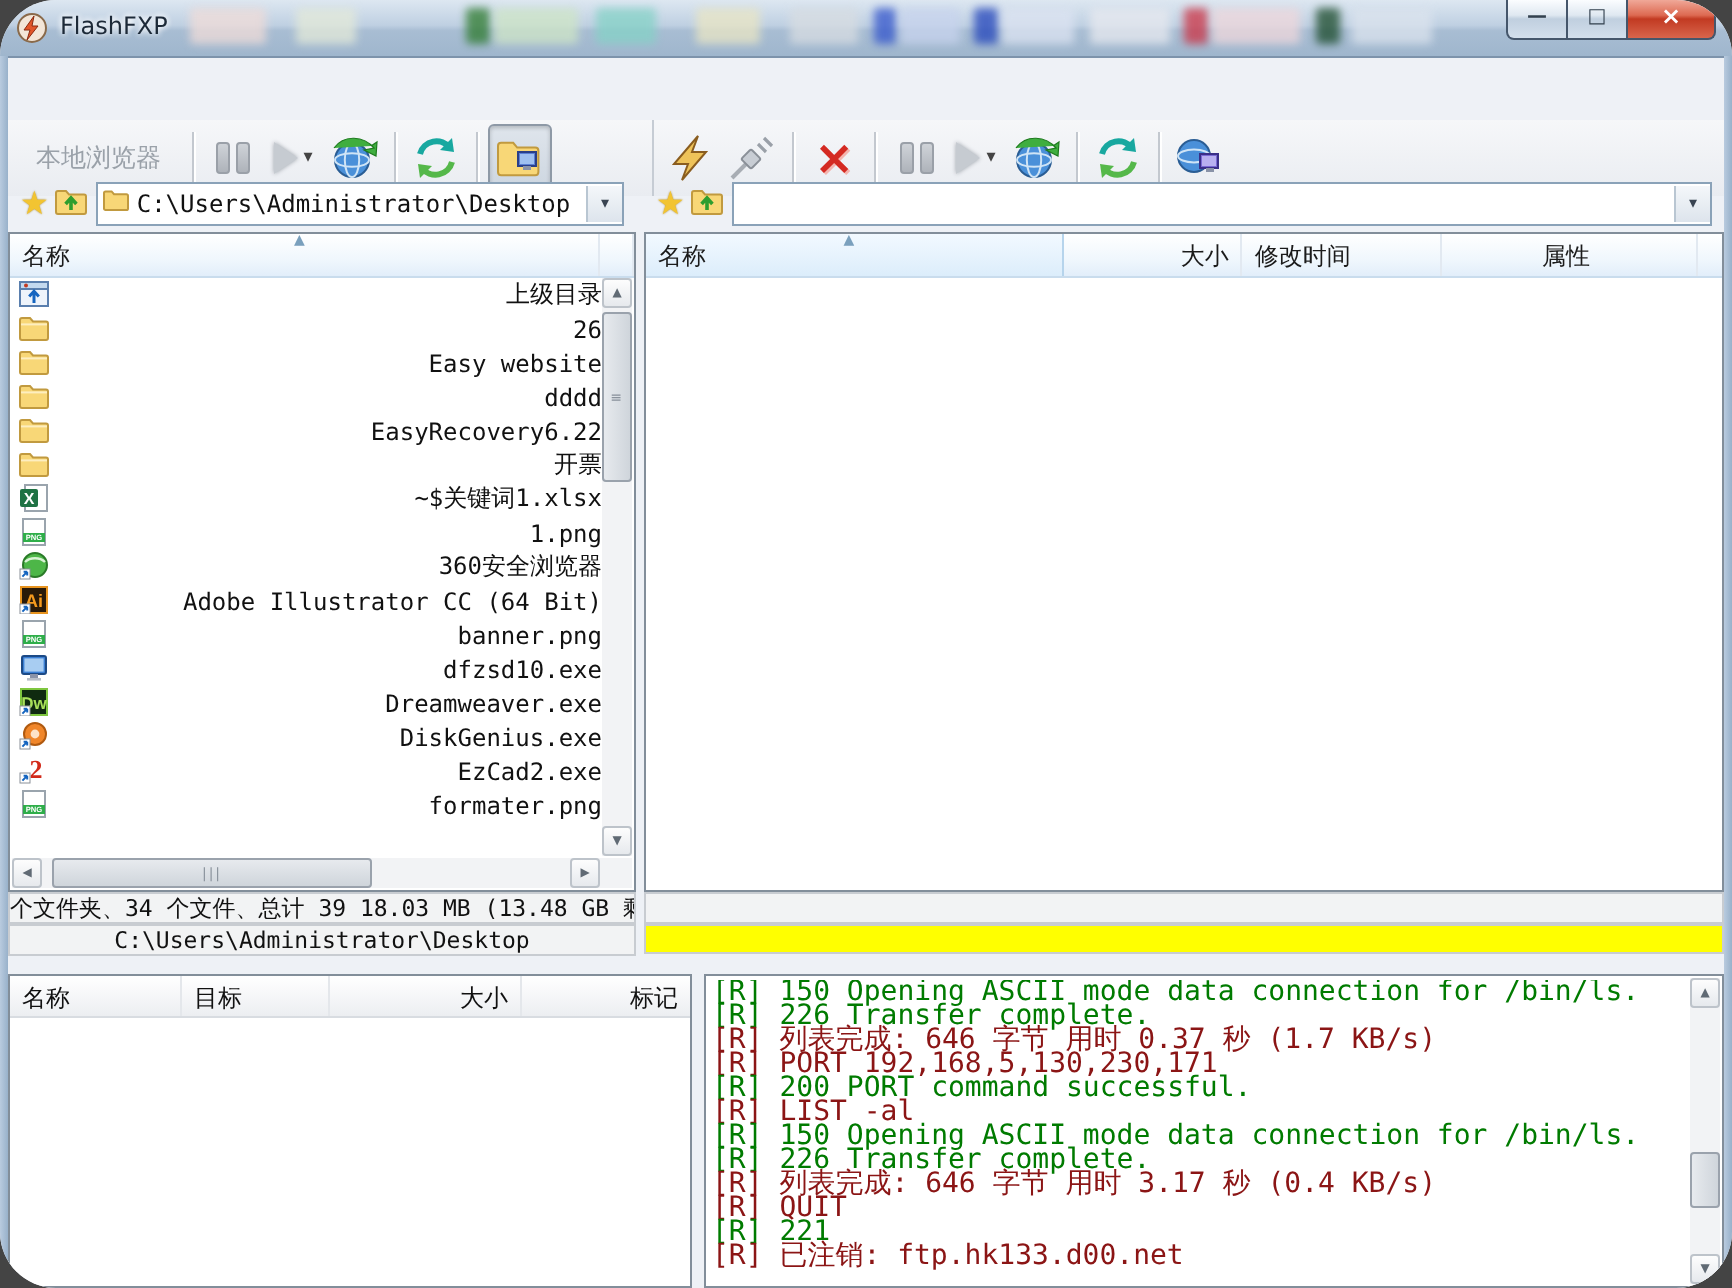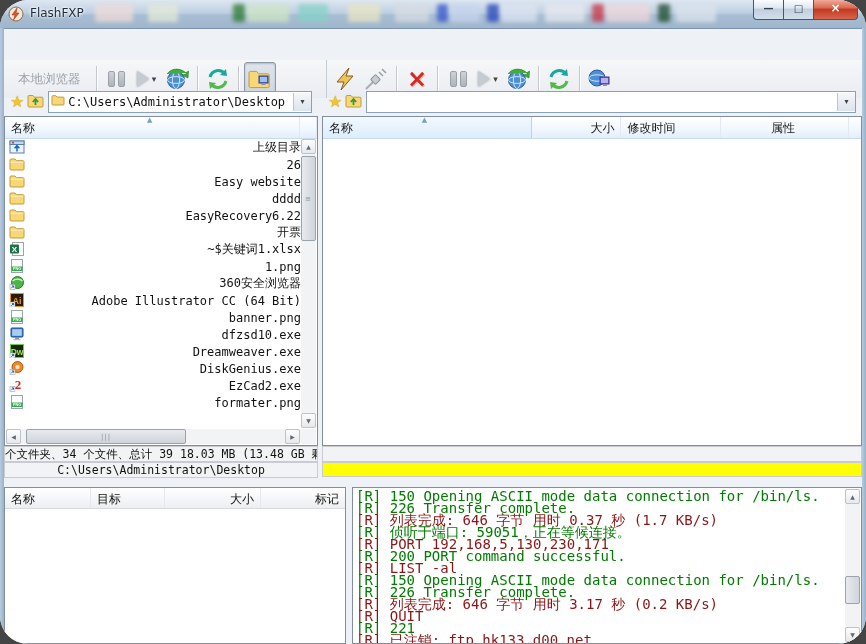--- a/index.html
+++ b/index.html
@@ -494,27 +494,26 @@
     </div>
     <div></div>
   </div>
 
   <div class="pane log-pane">
     <div class="loglines">
 
     <div class="log-line c-green">[R] 150 Opening ASCII mode data connection for /bin/ls.</div>
         <div class="log-line c-green">[R] 226 Transfer complete.</div>
         <div class="log-line c-maroon">[R] 列表完成: 646 字节 用时 0.37 秒 (1.7 KB/s)</div>
-        <div class="log-line c-green">[R] 侦听于端口: 59051，正在等候连接。</div>
         <div class="log-line c-maroon">[R] PORT 192,168,5,130,230,171</div>
         <div class="log-line c-green">[R] 200 PORT command successful.</div>
         <div class="log-line c-maroon">[R] LIST -al</div>
         <div class="log-line c-green">[R] 150 Opening ASCII mode data connection for /bin/ls.</div>
         <div class="log-line c-green">[R] 226 Transfer complete.</div>
-        <div class="log-line c-maroon">[R] 列表完成: 646 字节 用时 3.17 秒 (0.2 KB/s)</div>
+        <div class="log-line c-maroon">[R] 列表完成: 646 字节 用时 3.17 秒 (0.4 KB/s)</div>
         <div class="log-line c-maroon">[R] QUIT</div>
         <div class="log-line c-green">[R] 221</div>
         <div class="log-line c-maroon">[R] 已注销: ftp.hk133.d00.net</div>
       </div>
     <div class="sb" style="right:1px;top:1px;width:15px;bottom:1px;">
       <div class="sb-btn" style="top:0;left:0;">▲</div>
       <div class="sb-thumb" style="left:0;bottom:38px;width:15px;height:28px;"></div>
       <div class="sb-btn" style="bottom:0;left:0;line-height:14px;">▼</div>
     </div>
   </div>

